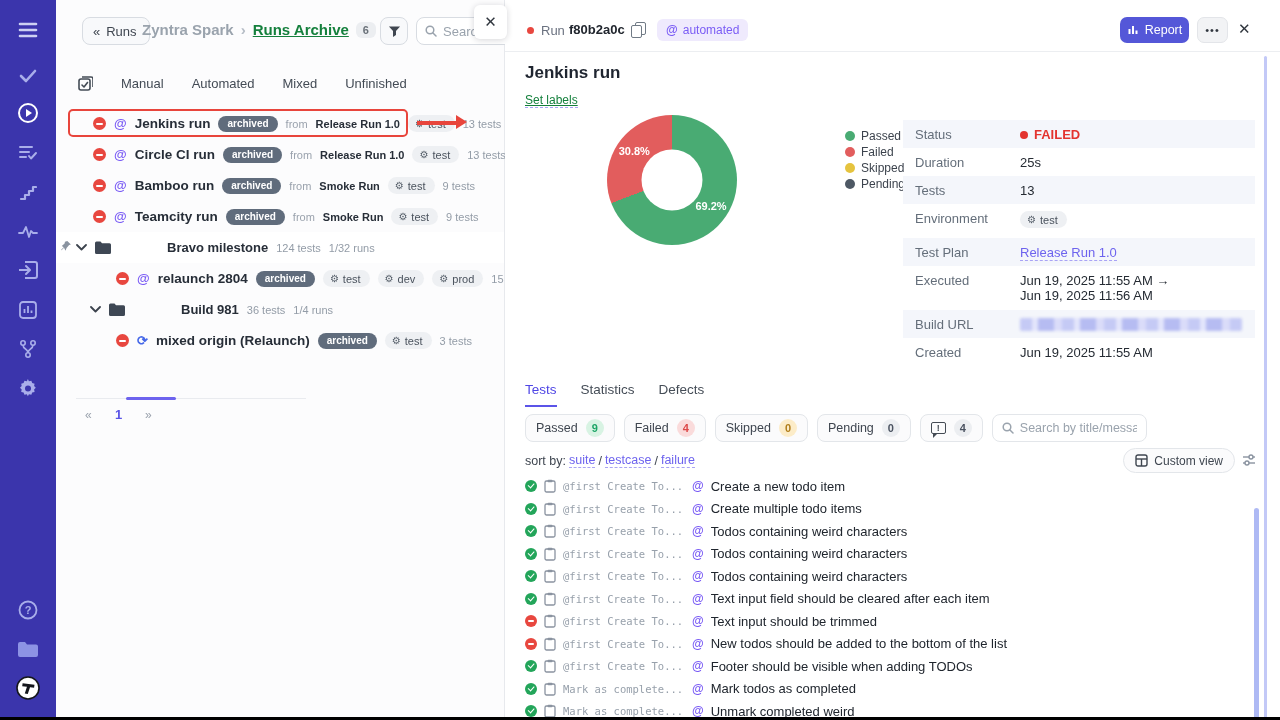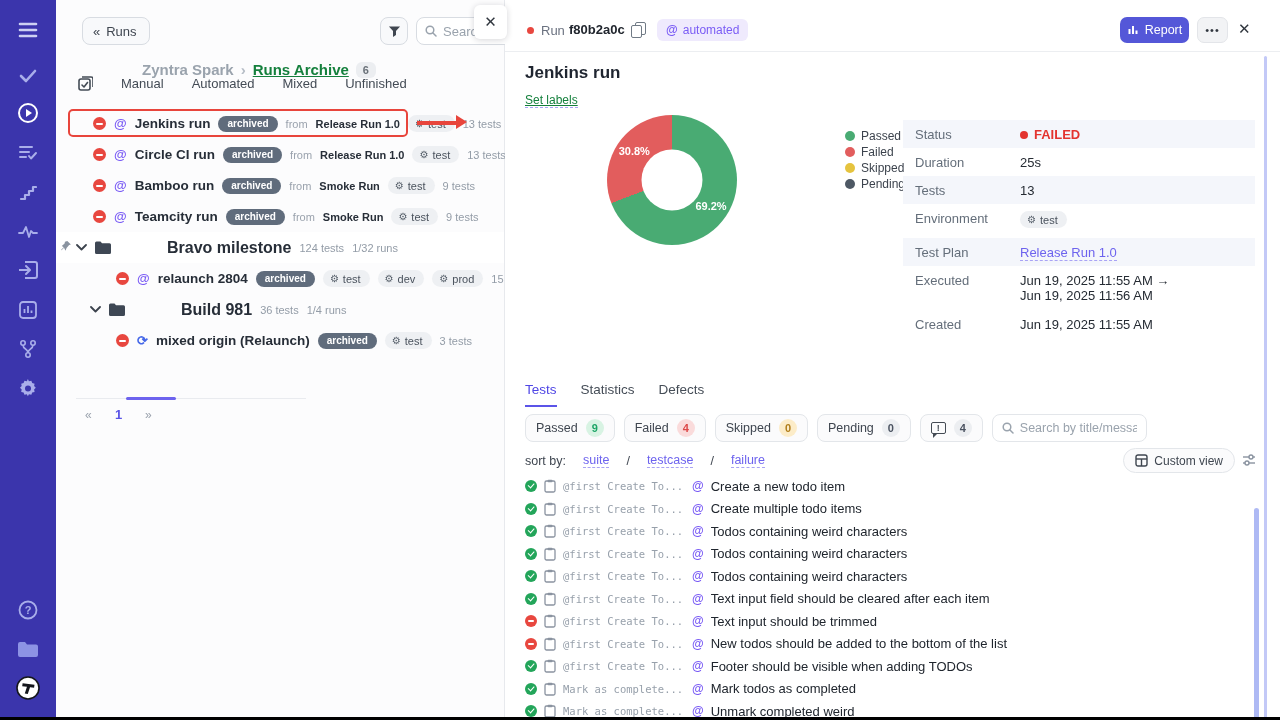--- a/index.html
+++ b/index.html
@@ -10,21 +10,21 @@
   .sidebar { position:absolute; left:0; top:0; width:56px; height:717px; background:#3b35ac; }
   .sb-icon { position:absolute; left:0; width:56px; height:24px; display:flex; align-items:center; justify-content:center; color:#a9aeea; }
   .sb-icon svg { display:block; }
   .sb-active { color:#ffffff; }
 
   
   .left-panel { position:absolute; left:56px; top:0; width:449px; height:717px; background:#fcfcfd; border-right:1px solid #e7e9ed; }
   .lp-header { position:absolute; left:0; top:0; right:0; height:64px; }
   .runs-btn { position:absolute; left:26px; top:17px; height:28px; padding:0 12px 0 10px; border:1px solid #d8dce2; border-radius:8px;
     background:#f8f9fb; font-size:13px; color:#3f4650; display:flex; align-items:center; gap:6px; cursor:pointer; }
-  .breadcrumb { position:absolute; left:86px; top:21px; font-size:15px; display:flex; align-items:center; gap:7px; white-space:nowrap;margin-top:40px; }
+  .breadcrumb { position:absolute; left:86px; top:21px; font-size:15px; display:flex; align-items:center; gap:7px; white-space:nowrap; }
   .bc-project { color:#9aa3ad; font-weight:600; }
   .bc-sep { color:#b6bdc6; font-weight:700; }
   .bc-page { color:#15803d; font-weight:700;text-decoration:underline; }
   .bc-count { background:#eceef1; color:#697078; font-size:11px; font-weight:600; border-radius:6px; padding:2px 7px; }
   .filter-btn { position:absolute; left:324px; top:17px; width:28px; height:28px; border:1px solid #d8dce2; border-radius:8px; background:#f8f9fb;
     display:flex; align-items:center; justify-content:center; cursor:pointer; }
   .lp-search { position:absolute; left:360px; top:17px; width:132px; height:28px; border:1px solid #d8dce2; border-radius:8px; background:#fff;
     display:flex; align-items:center; padding:0 8px; gap:6px; }
   .lp-search input { border:none; outline:none; width:80px; font-size:13px; color:#3f4650; background:transparent; }
   .lp-search input::placeholder { color:#9aa3ad; }
@@ -44,21 +44,21 @@
   .status-dot::after { content:""; position:absolute; left:3px; right:3px; top:5.5px; height:2px; background:#fff; border-radius:1px; }
   .at-icon { color:#7a5cf5; font-weight:700; font-size:13px; line-height:1; }
   .mixed-icon { color:#4668e8; font-size:13px; line-height:1; font-weight:700; }
   .run-name { font-size:13.5px; font-weight:600; color:#272e38; cursor:pointer; }
   .badge-archived { background:#606c7c; color:#fff; font-size:10px; font-weight:600; border-radius:9px; padding:2.5px 9px; }
   .from-label { font-size:11px; color:#9aa2ad; }
   .from-src { font-size:11px; font-weight:700; color:#272e38; }
   .env-badge { background:#eef0f3; color:#4a525d; font-size:11px; border-radius:10px; padding:2.5px 9px 2.5px 7px; display:inline-flex; align-items:center; gap:4px; }
   .env-badge .gear { font-size:10px; color:#555e69; }
   .tests-count { font-size:11px; color:#939ca7; }
-  .folder-name { font-size:16px; font-weight:600; color:#272e38; cursor:pointer;padding-left:48px; }
+  .folder-name { font-size:13px; font-weight:600; color:#272e38; cursor:pointer;padding-left:48px; }
   .folder-stats { font-size:11px; color:#939ca7; }
   .pin-icon { position:absolute; left:5px; top:8px; }
 
   .annot-box { position:absolute; left:12px; top:1px; width:340px; height:28px; border:2px solid #e8453c; border-radius:5px; pointer-events:none; }
   .annot-arrow { position:absolute; left:361px; top:13px; width:40px; height:3.5px; background:#e8453c; }
   .annot-arrow::after { content:""; position:absolute; right:-10px; top:-6px; border-left:11px solid #e8453c;
     border-top:7.5px solid transparent; border-bottom:7.5px solid transparent; }
 
   .lp-pagination { position:absolute; left:0; top:398px; right:0; }
   .pg-divider { position:absolute; left:20px; top:0; width:230px; height:1px; background:#e9ebef; }
@@ -121,21 +121,21 @@
   .pill-red { background:#fadbdb; color:#dc4747; }
   .pill-yellow { background:#fcecc8; color:#b07d18; }
   .pill-gray { background:#eceef1; color:#4a5260; }
   .bubble { position:relative; width:15px; height:12px; border:1.4px solid #444b54; border-radius:2px; display:flex; align-items:center; justify-content:center;
     font-size:9px; font-weight:700; color:#444b54; }
   .bubble::after { content:""; position:absolute; left:1px; bottom:-5px; border-top:5px solid #444b54; border-right:5px solid transparent; }
   .rp-search { width:155px; height:28px; border:1px solid #e3e6ea; border-radius:8px; background:#fff; display:flex; align-items:center; gap:6px; padding:0 9px; }
   .rp-search input { border:none; outline:none; flex:1; min-width:0; font-size:12.5px; color:#3f4650; background:transparent; }
   .rp-search input::placeholder { color:#9aa3ad; }
 
-  .sort-row { position:absolute; left:20px; top:445px; font-size:12.5px; color:#3f4650; display:flex; gap:17px; align-items:center; }
+  .sort-row { position:absolute; left:20px; top:445px; font-size:12.5px; color:#3f4650; display:flex; gap:3px; align-items:center; }
   .sort-link { color:#6d63ee; border-bottom:1px dashed #a9a3f5; cursor:pointer; }
 
   .custom-view { position:absolute; right:45px; top:440px; height:25px; border:1px solid #e3e6ea; border-radius:13px; background:#fbfbfc;
     display:flex; align-items:center; gap:6px; padding:0 11px; font-size:12px; color:#3f4650; cursor:pointer; }
   .sliders-icon { position:absolute; right:24px; top:445px; cursor:pointer; }
 
   .tests-list { position:absolute; left:20px; top:467px; right:30px; }
   .test-row { height:22.5px; display:flex; align-items:center; gap:7px; white-space:nowrap; overflow:hidden; }
   .t-status { width:12px; height:12px; border-radius:50%; flex:0 0 auto; position:relative; }
   .t-status.passed { background:#23a55a; }
@@ -482,20 +482,24 @@
             <span>test</span>
           </span></span>
     </div>
     <div class="d-row striped" style="height:28px">
       <span class="d-label">Test Plan</span>
       <span class="d-value"><span class="d-link">Release Run 1.0</span></span>
     </div>
     <div class="d-row" style="height:44px">
       <span class="d-label">Executed</span>
       <span class="d-value"><span>Jun 19, 2025 11:55 AM →</span><br><span>Jun 19, 2025 11:56 AM</span></span>
+    </div>
+    <div class="d-row striped" style="height:28px">
+      <span class="d-label">Build URL</span>
+      <span class="blur-bar"></span>
     </div>
     <div class="d-row" style="height:30px">
       <span class="d-label">Created</span>
       <span class="d-value">Jun 19, 2025 11:55 AM</span>
     </div>
   </div>
 
   <div class="rp-tabs">
     <span class="rp-tab active">Tests</span>
     <span class="rp-tab">Statistics</span>

